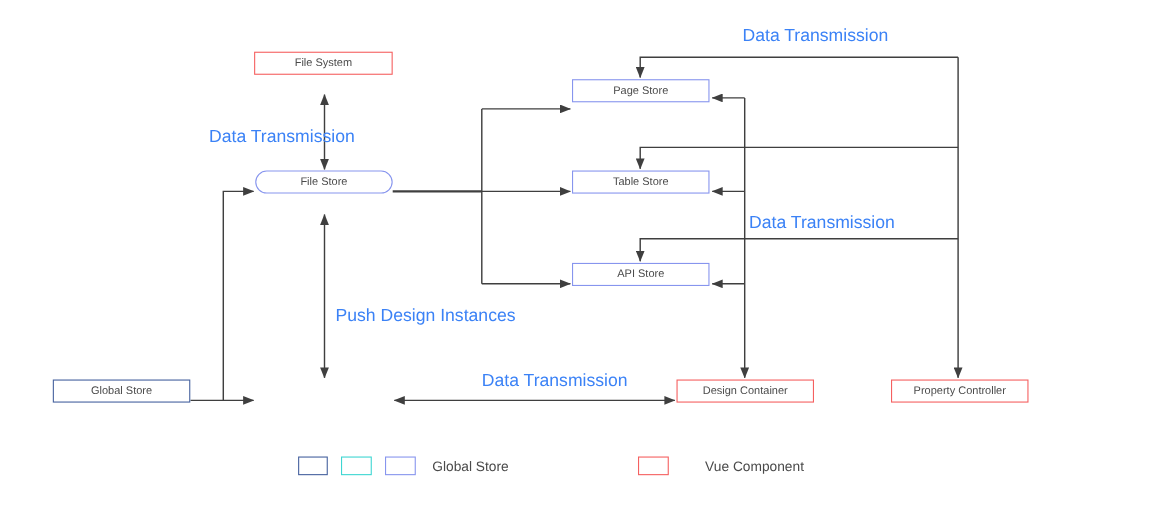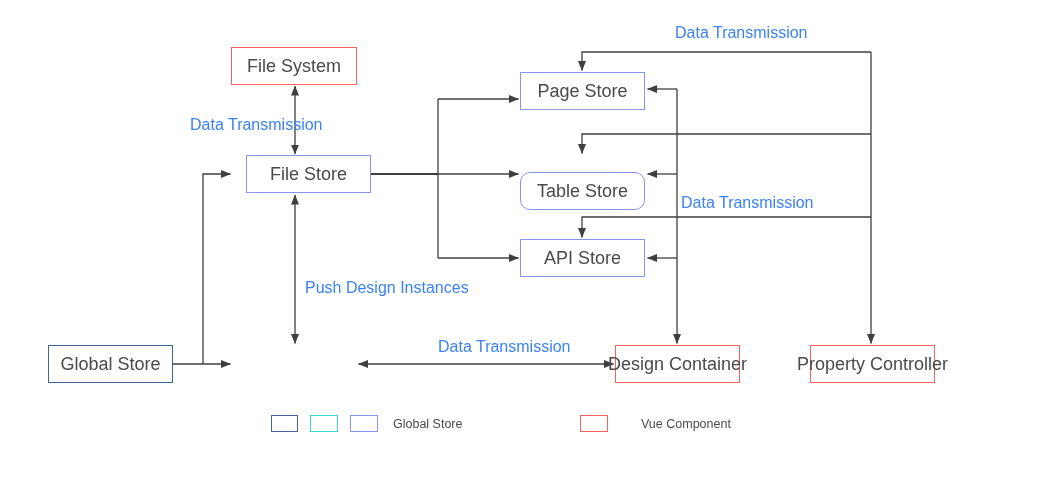--- a/index.html
+++ b/index.html
@@ -3,24 +3,24 @@
 <meta charset="utf-8">
 <style>
   html,body{margin:0;padding:0;background:#fff;}
   body{font-family:"Liberation Sans",sans-serif;}
   #canvas{
     position:relative;width:1048px;height:479px;background:#ffffff;overflow:hidden;
     color:#4a4a4a;font-size:12px;
   }
   #edges{position:absolute;left:0;top:0;width:1048px;height:479px;}
   .node{
-    position:absolute;width:125px;height:38px;box-sizing:border-box;
+    position:absolute;width:125px;height:21px;box-sizing:border-box;
     background:#ffffff;border:1.5px solid #8795ee;
     display:flex;align-items:center;justify-content:center;
-    color:#4a4a4a;font-size:18px;white-space:nowrap;
+    color:#4a4a4a;font-size:10px;white-space:nowrap;
   }
   .node.red{border-color:#f56060;}
   .node.navy{border-color:#45619e;}
   .node.cyan{border-color:#3ed6d2;}
   .node.blue{border-color:#8795ee;justify-content:center;}
   .edge-label{
     position:absolute;white-space:nowrap;color:#3b82f6;font-size:16px;line-height:14px;
   }
   .legend{position:absolute;display:flex;align-items:center;}
   .swatch{
@@ -71,29 +71,29 @@
       <path d="M871,52 L582,52 L582,70.5" marker-end="url(#arrow)"></path>
       <path d="M871,134 L582,134 L582,153.5" marker-end="url(#arrow)"></path>
       <path d="M871,217 L582,217 L582,237.5" marker-end="url(#arrow)"></path>
     </g>
   </svg>
 
   <div class="node red" style="left:231px;top:47px;width:126px;">
     <span>File System</span>
   </div>
 
-  <div class="node blue" style="left:246px;top:155px;">
+  <div class="node blue" style="left:232px;top:155px;border-radius:17px;">
     <span>File Store</span>
   </div>
 
   <div class="node blue" style="left:520px;top:72px;">
     <span>Page Store</span>
   </div>
 
-  <div class="node blue" style="left:520px;top:172px;border-radius:10px;">
+  <div class="node blue" style="left:520px;top:155px;">
     <span>Table Store</span>
   </div>
 
   <div class="node blue" style="left:520px;top:239px;">
     <span>API Store</span>
   </div>
 
   <div class="node navy" style="left:48px;top:345px;">
     <span>Global Store</span>
   </div>

